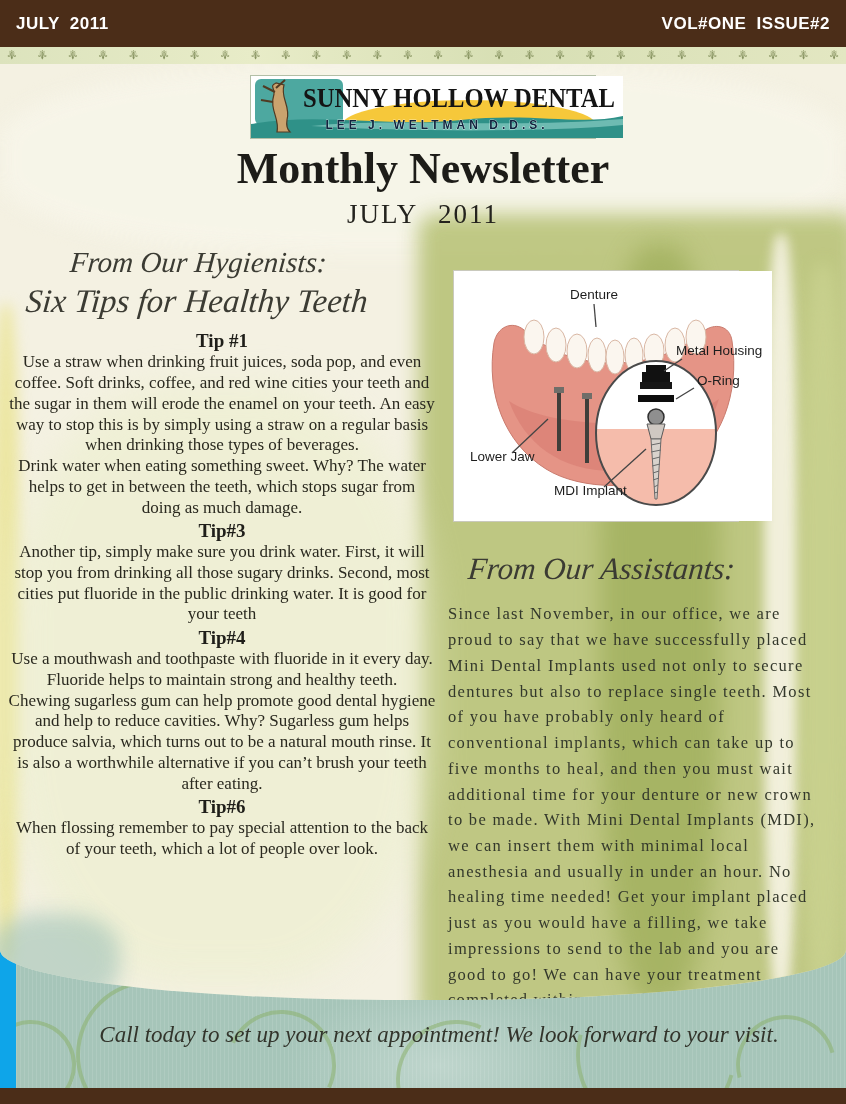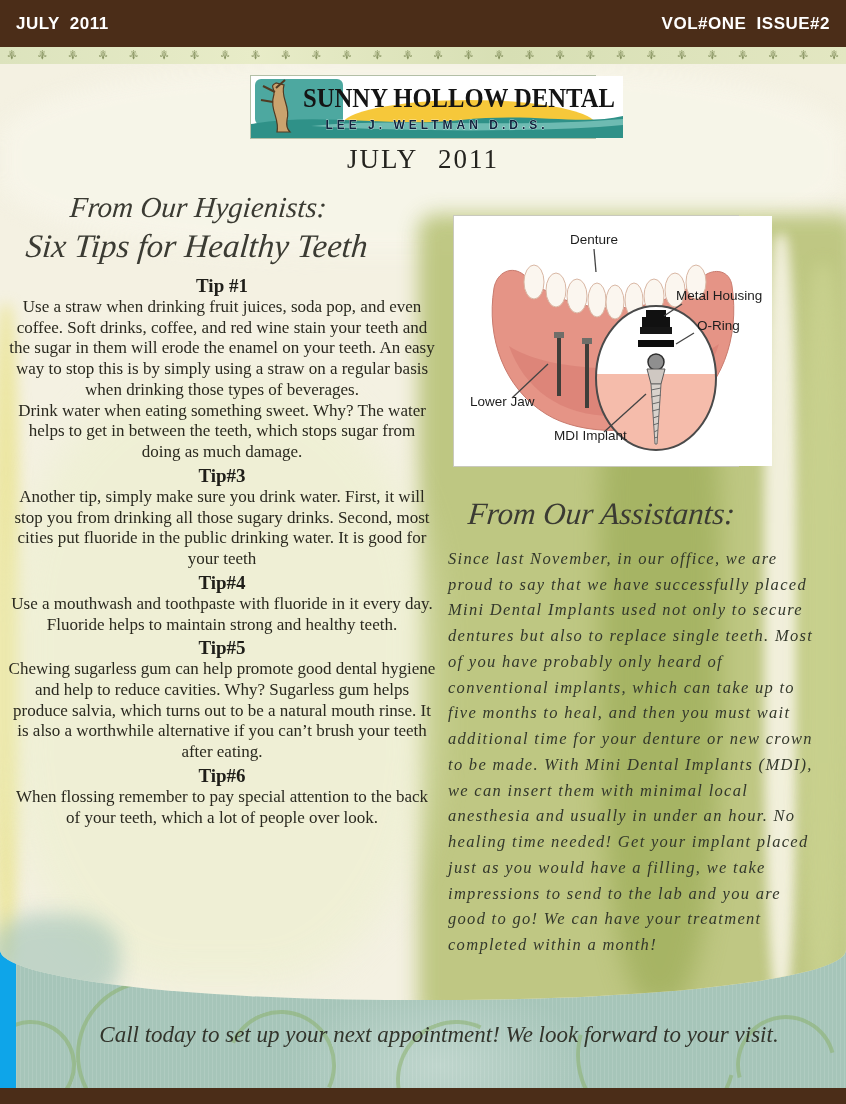--- a/index.html
+++ b/index.html
@@ -80,21 +80,21 @@
 
   
   .diagram-box {
     width:284px; height:250px; background:#ffffff; margin:25px 0 0 10px;
     box-shadow:0 0 0 1px #c9c9bd;
   }
 
   .ast-heading { font-size:31px; margin:30px 0 0 24px; }
   .ast-para {
     margin:14px 12px 0 4px; font-size:16.5px; line-height:1.56;
-    letter-spacing:1.3px; color:#33382b; max-width:372px;font-style:italic;
+    letter-spacing:1.3px; color:#33382b; max-width:372px;
   }
 
   
   .footer-band {
     position:absolute; top:940px; left:16px; width:846px; height:148px;
     background:
       repeating-linear-gradient(90deg, rgba(255,255,255,.10) 0 1px, rgba(0,0,0,0) 1px 4px),
       radial-gradient(220px 120px at 50% 85%, rgba(255,255,255,.28), rgba(255,255,255,0) 70%),
       #a6c5b9;
     z-index:1; overflow:hidden;
@@ -180,37 +180,37 @@
             <path d="M0,48 C70,36 140,52 210,44 C280,36 330,50 372,40 L372,62 L0,62 Z" fill="#2f9188"></path>
             <path d="M60,50 C140,41 250,53 372,43 L372,49 C300,56 160,56 60,50 Z" fill="#7ec6bd" opacity="0.8"></path>
             <path d="M26,56 C29,42 18,34 23,18 C24,12 18,10 25,7 L33,9 C29,22 40,30 36,44 C35,50 36,53 39,56 Z" fill="#caa36e" stroke="#503a22" stroke-width="1.2"></path>
             <path d="M24,16 L12,10 M25,12 L34,4 M22,26 L10,24" stroke="#503a22" stroke-width="2" fill="none"></path>
             <text x="52" y="31" font-family="Liberation Serif, serif" font-weight="bold" font-size="27" fill="#141414" textLength="312" lengthAdjust="spacingAndGlyphs">SUNNY HOLLOW DENTAL</text>
             <text x="186" y="53" text-anchor="middle" font-family="Liberation Sans, sans-serif" font-weight="bold" font-size="12" fill="#10233e" stroke="#ffffff" stroke-width="0.5" paint-order="stroke" style="letter-spacing:4px">LEE J. WELTMAN D.D.S.</text>
           </svg>
         </div>
       </div>
 
+      <div class="nl-title">Monthly Newsletter</div>
       <div class="nl-date">JULY 2011</div>
 
       <div class="columns">
 
         <div class="col-left">
           <div class="script hyg-line1">From Our Hygienists:</div>
           <div class="script hyg-line2">Six Tips for Healthy Teeth</div>
 
           <div class="tips">
             <div class="tip-label">Tip #1</div>
-            <div class="tip-text">Use a straw when drinking fruit juices, soda pop, and even coffee. Soft drinks, coffee, and red wine stain your teeth and the sugar in them will erode the enamel on your teeth. An easy way to stop this is by simply using a straw on a regular basis when drinking those types of beverages.</div>
+            <div class="tip-text">Use a straw when drinking fruit juices, soda pop, and even coffee. Soft drinks, coffee, and red wine cities your teeth and the sugar in them will erode the enamel on your teeth. An easy way to stop this is by simply using a straw on a regular basis when drinking those types of beverages.</div>
             <div class="tip-text">Drink water when eating something sweet. Why? The water helps to get in between the teeth, which stops sugar from doing as much damage.</div>
             <div class="tip-label">Tip#3</div>
             <div class="tip-text">Another tip, simply make sure you drink water. First, it will stop you from drinking all those sugary drinks. Second, most cities put fluoride in the public drinking water. It is good for your teeth</div>
             <div class="tip-label">Tip#4</div>
             <div class="tip-text">Use a mouthwash and toothpaste with fluoride in it every day. Fluoride helps to maintain strong and healthy teeth.</div>
-            <div class="tip-label">Tip#5</div>
             <div class="tip-text">Chewing sugarless gum can help promote good dental hygiene and help to reduce cavities. Why? Sugarless gum helps produce salvia, which turns out to be a natural mouth rinse. It is also a worthwhile alternative if you can’t brush your teeth after eating.</div>
             <div class="tip-label">Tip#6</div>
             <div class="tip-text">When flossing remember to pay special attention to the back of your teeth, which a lot of people over look.</div>
           </div>
         </div>
 
         <div class="col-right">
 
           <div class="diagram-box">
             <svg width="318" height="250" viewBox="0 0 318 250">

